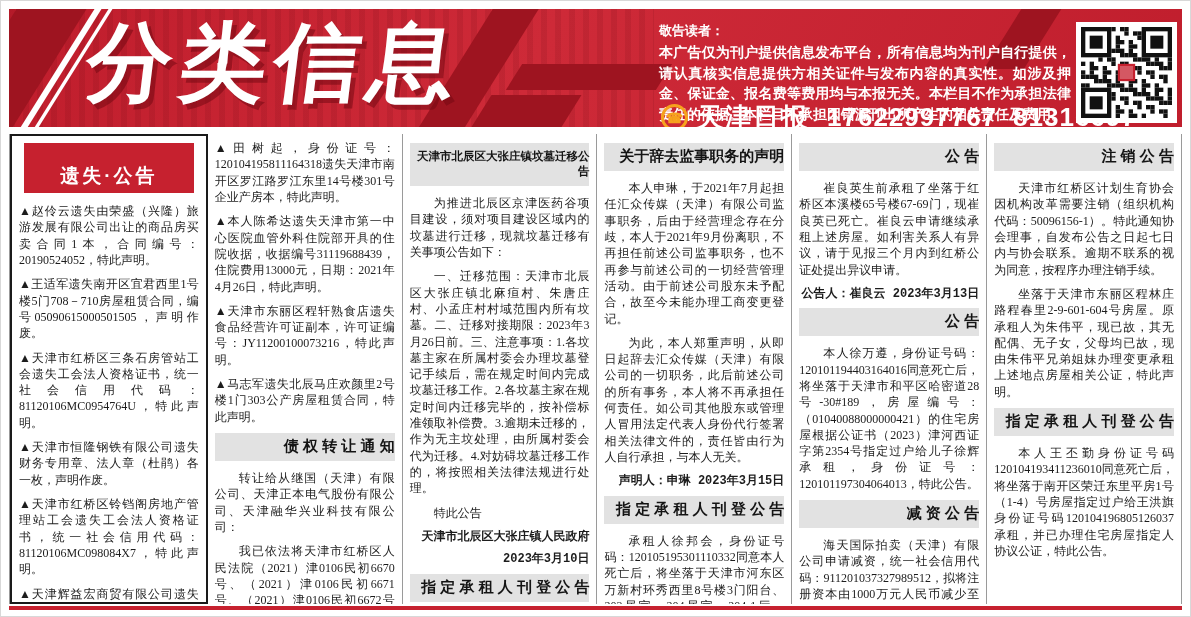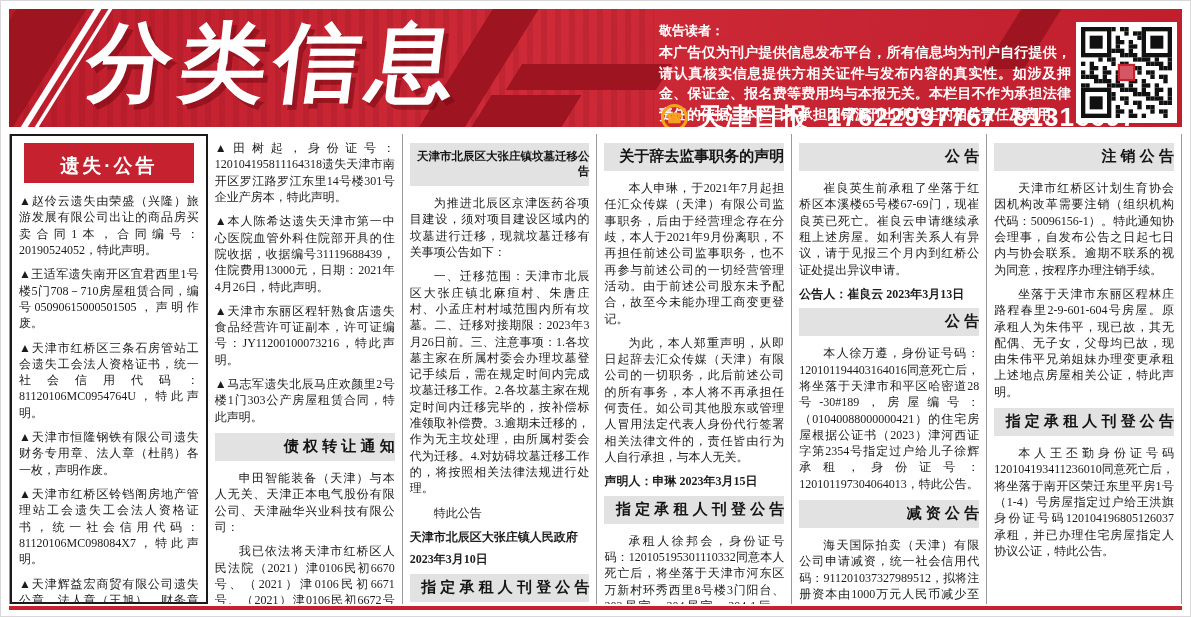--- a/index.html
+++ b/index.html
@@ -41,29 +41,29 @@
   
   .content { position:absolute; left:8px; right:8px; top:133px; bottom:12px; display:flex;
     border-left:1px solid #9a9a9a; border-right:1px solid #9a9a9a; }
   .col { flex:1 1 0; padding:6px 7px 4px; overflow:hidden; border-right:1px solid #9a9a9a;
     font-size:12px; color:#1c1c1c; }
   .col:last-child { border-right:none; }
   .col.boxed { border:2px solid #1a1a1a; }
   .blk { margin-bottom:8px;font-family:Liberation Serif, serif; }
   .header-red { background:#c6212f; color:#fff; text-align:center;
     font-family:"Liberation Sans", sans-serif; font-weight:bold; font-size:19px;
-    padding:10px 0 4px; margin:1px 5px 10px; letter-spacing:3px; }
+    padding:20px 0 4px; margin:1px 5px 10px; letter-spacing:3px; }
   .header { background:#e2e2e2; color:#141414; text-align:right;
     font-family:"Liberation Sans", sans-serif; font-weight:bold; font-size:15px;
     padding:4px 0 5px; margin:3px 0 9px; }
   .header.hdr-sm { font-size:11.5px; letter-spacing:0; padding:6px 0 7px; }
   .item, .para { line-height:1.36; text-align:justify; }
   .para { text-indent:2em; }
-  .sign { font-weight:bold; line-height:1.45;
-    font-family:Liberation Serif, serif; font-size:12px; margin-bottom:5px; }
+  .sign { text-align:right; font-weight:bold; line-height:1.45;
+    font-family:Liberation Mono, monospace; font-size:12px; margin-bottom:5px; }
   .bottom-rule { position:absolute; left:8px; right:8px; bottom:6px; height:4px; background:#c6212f; }
 </style>
 </head>
 <body>
 
 <div class="page">
 
   <div class="masthead">
     <div class="mh-texture"></div>
     <div class="deco d1"></div>
@@ -249,21 +249,21 @@
         <div class="blk item">▲天津市恒隆钢铁有限公司遗失财务专用章、法人章（杜鹃）各一枚，声明作废。</div>
         <div class="blk item">▲天津市红桥区铃铛阁房地产管理站工会遗失工会法人资格证书，统一社会信用代码：81120106MC098084X7，特此声明。</div>
         <div class="blk item">▲天津辉益宏商贸有限公司遗失公章、法人章（王旭）、财务章各一枚，统一社会信用代码：91120110MA07AC633Y，特此声明作废。</div>
       </div>
       <div class="col">
         <div class="blk item">▲田树起，身份证号：120104195811164318遗失天津市南开区罗江路罗江东里14号楼301号企业产房本，特此声明。</div>
         <div class="blk item">▲本人陈希达遗失天津市第一中心医院血管外科住院部开具的住院收据，收据编号31119688439，住院费用13000元，日期：2021年4月26日，特此声明。</div>
         <div class="blk item">▲天津市东丽区程轩熟食店遗失食品经营许可证副本，许可证编号：JY11200100073216，特此声明。</div>
         <div class="blk item">▲马志军遗失北辰马庄欢颜里2号楼1门303公产房屋租赁合同，特此声明。</div>
         <div class="blk header">债 权 转 让 通 知</div>
-        <div class="blk para">申田智能装备（天津）与本人无关、天津正本电气股份有限公司、天津融华兴业科技有限公司：</div>
+        <div class="blk para">转让给从继国（天津）有限公司、天津正本电气股份有限公司、天津融华兴业科技有限公司：</div>
         <div class="blk para">我已依法将天津市红桥区人民法院（2021）津0106民初6670号、（2021）津0106民初6671号、（2021）津0106民初6672号民事判决书项下所有的债权（包括但不限于本金、利息、诉讼费、诉讼保全费等）转让给从继国。请你接到此通知后，依法向从继国履行给付义务，特此通知。</div>
       </div>
       <div class="col">
         <div class="blk header hdr-sm">天津市北辰区大张庄镇坟墓迁移公告</div>
         <div class="blk para">为推进北辰区京津医药谷项目建设，须对项目建设区域内的坟墓进行迁移，现就坟墓迁移有关事项公告如下：</div>
         <div class="blk para">一、迁移范围：天津市北辰区大张庄镇北麻疸村、朱唐庄村、小孟庄村村域范围内所有坟墓。二、迁移对接期限：2023年3月26日前。三、注意事项：1.各坟墓主家在所属村委会办理坟墓登记手续后，需在规定时间内完成坟墓迁移工作。2.各坟墓主家在规定时间内迁移完毕的，按补偿标准领取补偿费。3.逾期未迁移的，作为无主坟处理，由所属村委会代为迁移。4.对妨碍坟墓迁移工作的，将按照相关法律法规进行处理。</div>
         <div class="blk para">特此公告</div>
         <div class="blk sign">天津市北辰区大张庄镇人民政府</div>
         <div class="blk sign">2023年3月10日</div>
         <div class="blk header">指 定 承 租 人 刊 登 公 告</div>

